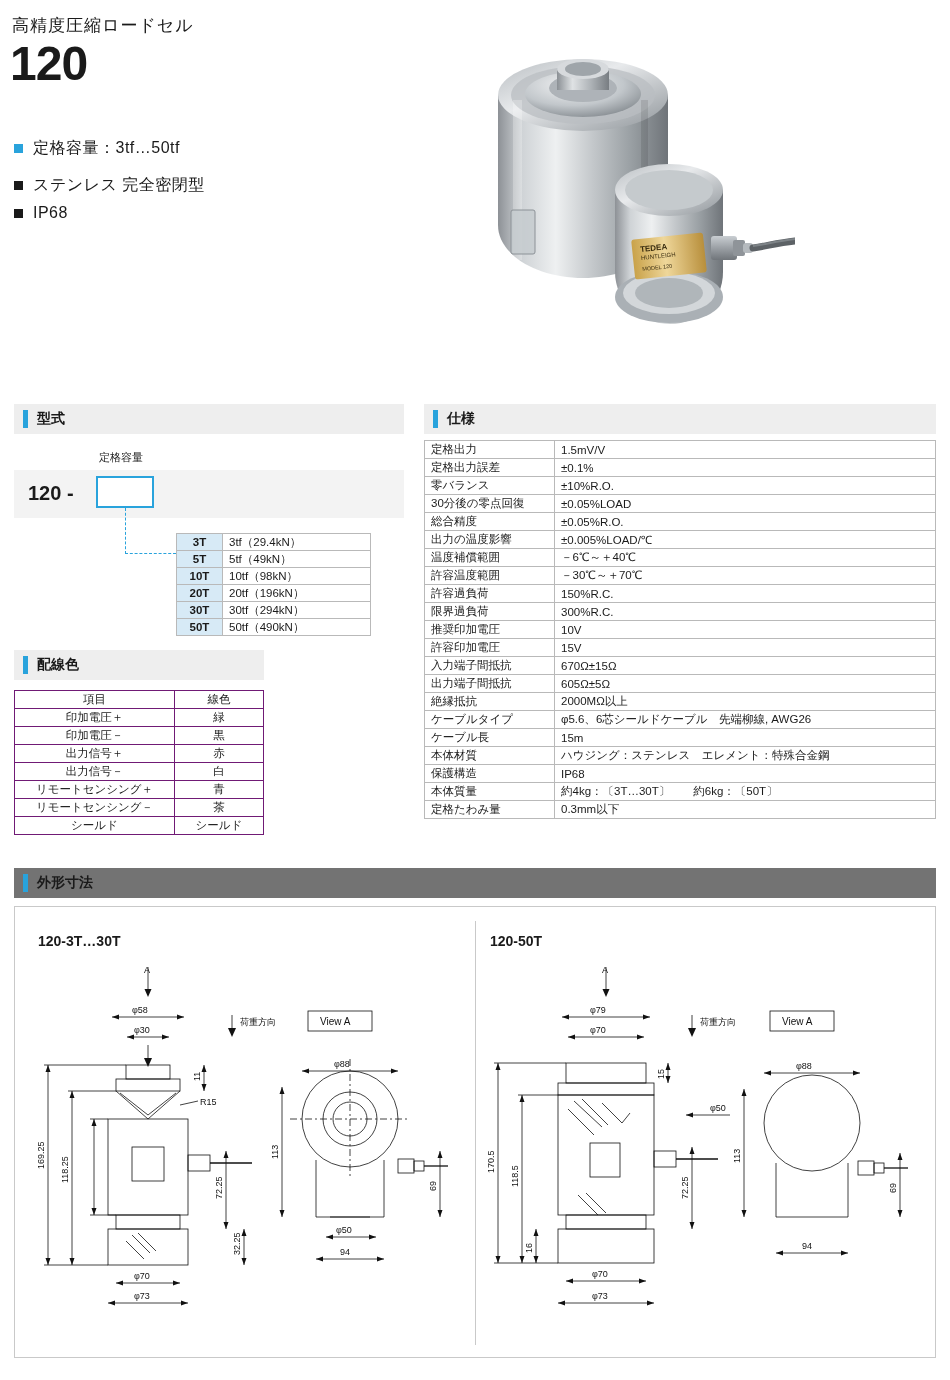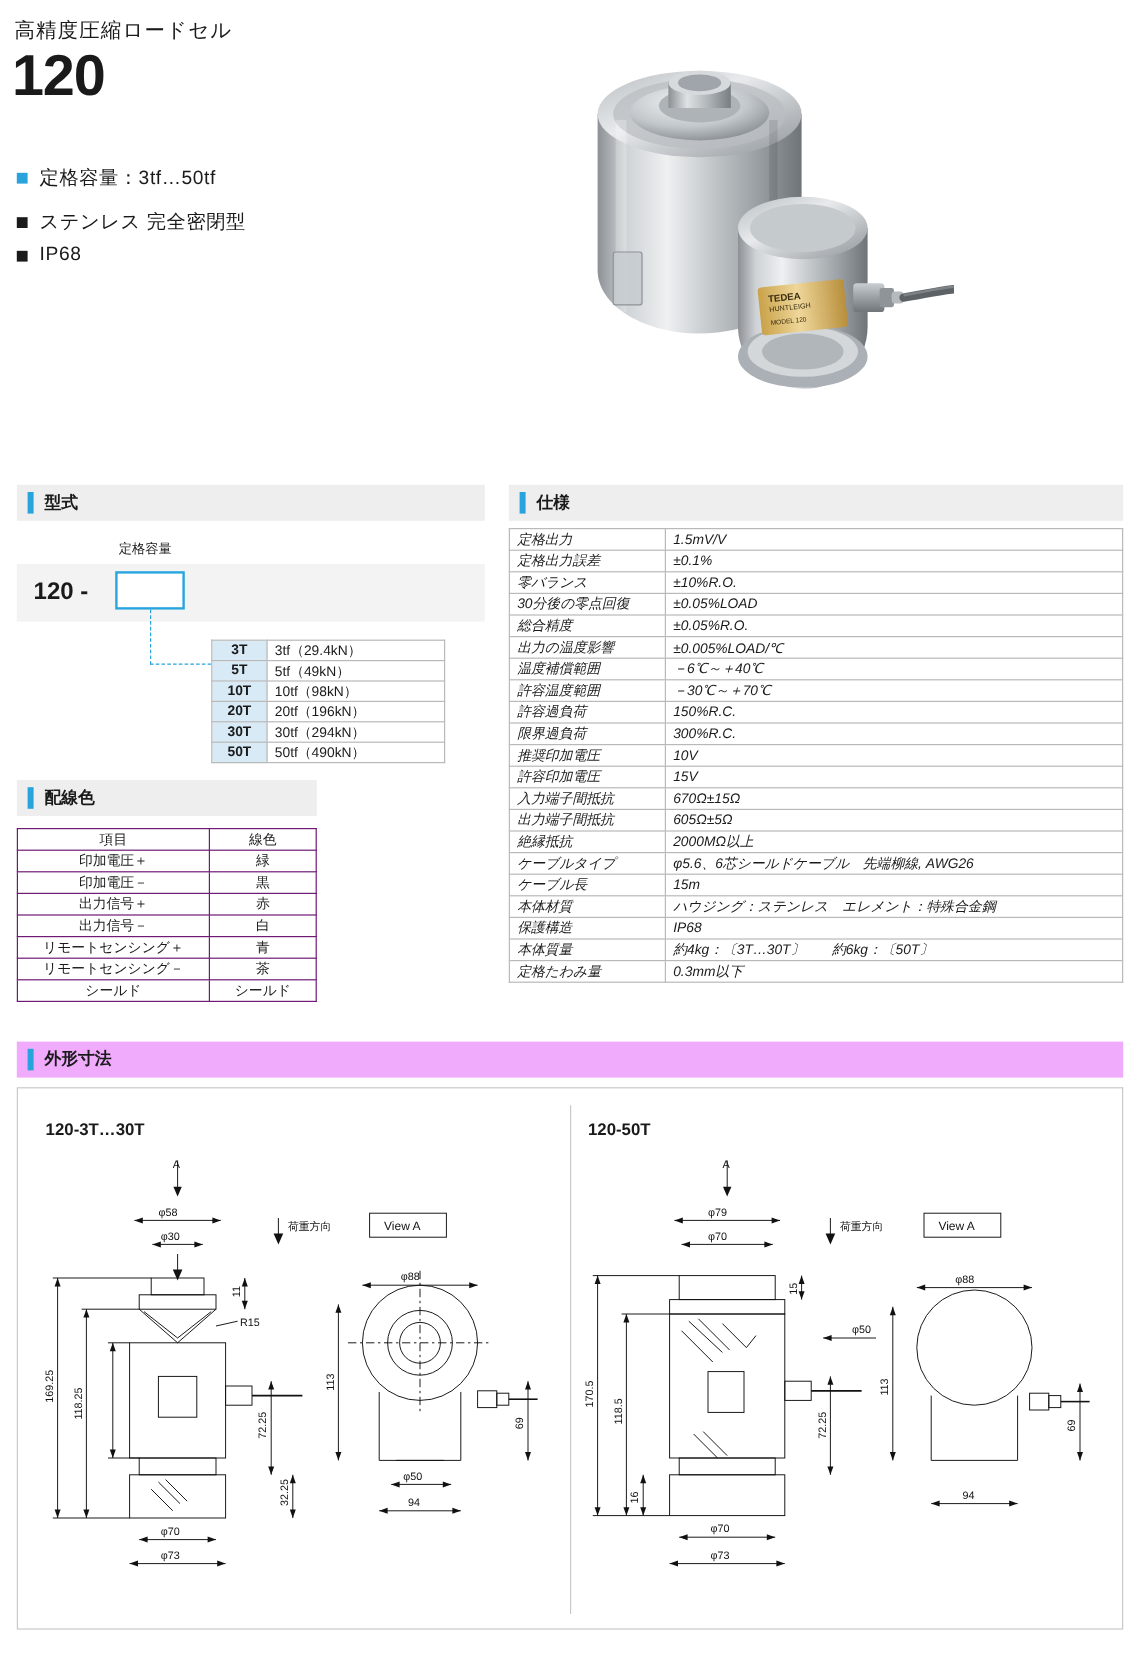--- a/index.html
+++ b/index.html
@@ -27,21 +27,21 @@
   .feat.small { margin-bottom:8px; }
 
   
   .photo { position:absolute; left:465px; top:40px; width:330px; height:300px; }
   .photo svg { display:block; }
 
   
   .sec { position:absolute; background:#eeeeee; height:30px; display:flex; align-items:center; }
   .sec .bar { width:5px; height:18px; background:#29a3dc; margin-left:9px; margin-right:9px; }
   .sec .lbl { font-size:14px; font-weight:bold; }
-  .sec.full { background:#f0abfc; }
+  .sec.full { background:#737373; }
 
   #sec-type { left:14px; top:404px; width:390px; }
   #sec-spec { left:424px; top:404px; width:512px; }
   #sec-wire { left:14px; top:650px; width:250px; }
   #sec-dim  { left:14px; top:868px; width:922px; }
 
   
   .type-box { position:absolute; left:14px; top:448px; width:390px; height:195px; }
   .type-strip { position:absolute; left:0; top:22px; width:390px; height:48px; background:#f3f3f3; }
   .cap-label { position:absolute; left:85px; top:2px; font-size:11px; }
@@ -56,21 +56,21 @@
   .dash-h { position:absolute; left:111px; top:105px; width:51px; height:0; border-top:1px dashed #29a3dc; }
 
   
   .wire-table { position:absolute; left:14px; top:690px; border-collapse:collapse; font-size:11.5px; width:250px; }
   .wire-table td, .wire-table th { border:1px solid #701a75; height:18px; padding:0 4px; text-align:center; font-weight:normal; }
   .wire-table th { font-size:11.5px; }
   .wire-table td.item { width:160px; }
 
   
   .spec-table { position:absolute; left:424px; top:440px; border-collapse:collapse; font-size:11.5px; width:512px; }
-  .spec-table td { border:1px solid #b9b9b9; height:18px; padding:0 6px;font-style:italic; }
+  .spec-table td { border:1px solid #b9b9b9; height:18px; padding:0 6px; }
   .spec-table td.k { width:130px; background:#ffffff; }
   .spec-table td.v { }
 
   
   .dim-panel { position:absolute; left:14px; top:906px; width:922px; height:452px; border:1px solid #c9c9c9; }
   .dim-split { position:absolute; left:460px; top:14px; width:0; height:424px; border-left:1px solid #c9c9c9; }
   .dim-title { position:absolute; font-size:14px; font-weight:bold; }
   #dt1 { left:38px; top:933px; }
   #dt2 { left:490px; top:933px; }
   .draw { position:absolute; }

